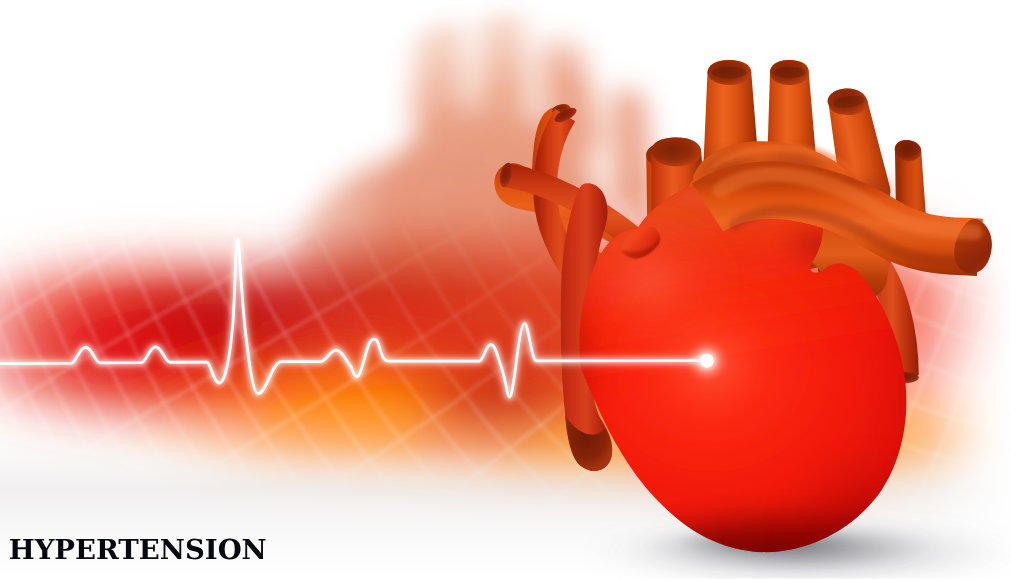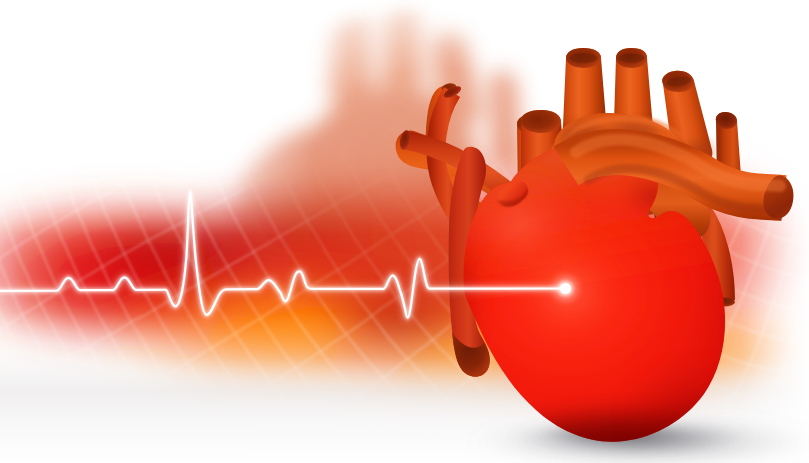--- a/index.html
+++ b/index.html
@@ -573,13 +573,14 @@
   </g>
   <g id="ecg-dot">
     <circle cx="565.5" cy="288.5" r="13" fill="#ffffff" opacity="0.30" filter="url(#blur3)"></circle>
     <circle cx="565.5" cy="288.5" r="8" fill="#ffffff" opacity="0.6" filter="url(#blur2)"></circle>
     <circle cx="565.5" cy="288.5" r="5.6" fill="#ffffff"></circle>
   </g>
 
 </g>
 
 </svg>
+<div id="caption">HYPERTENSION</div>
 </div>
 
 </body></html>

